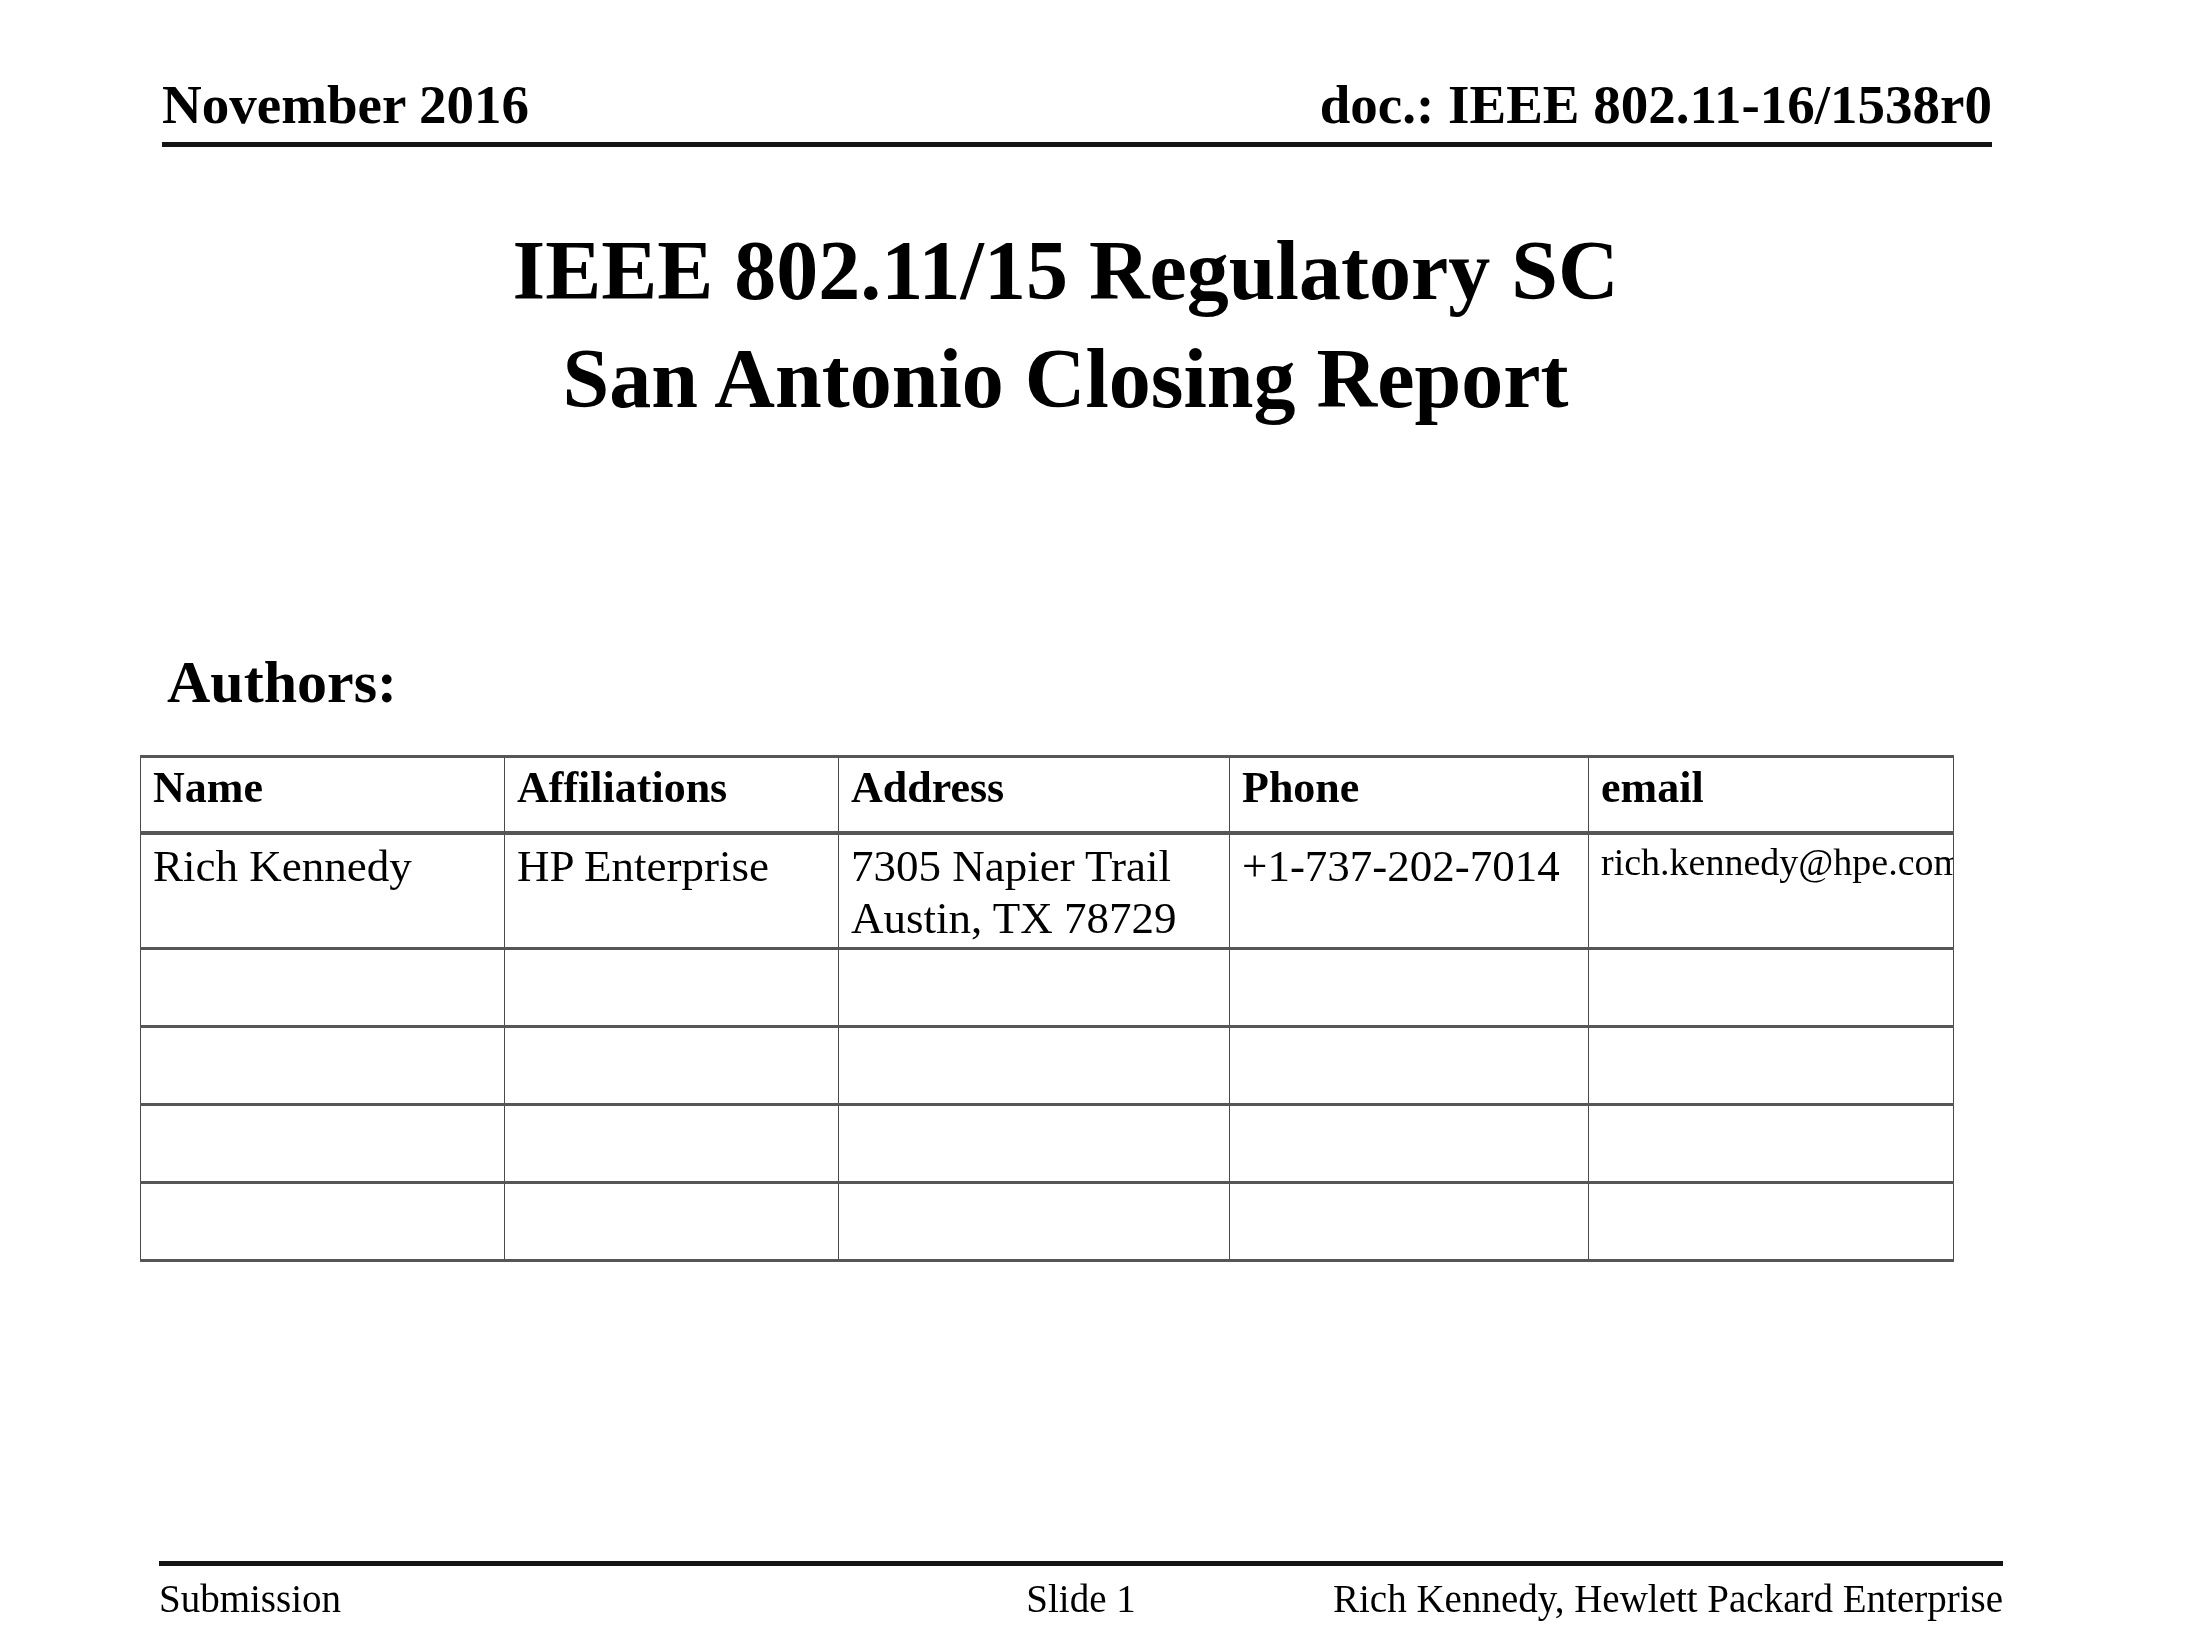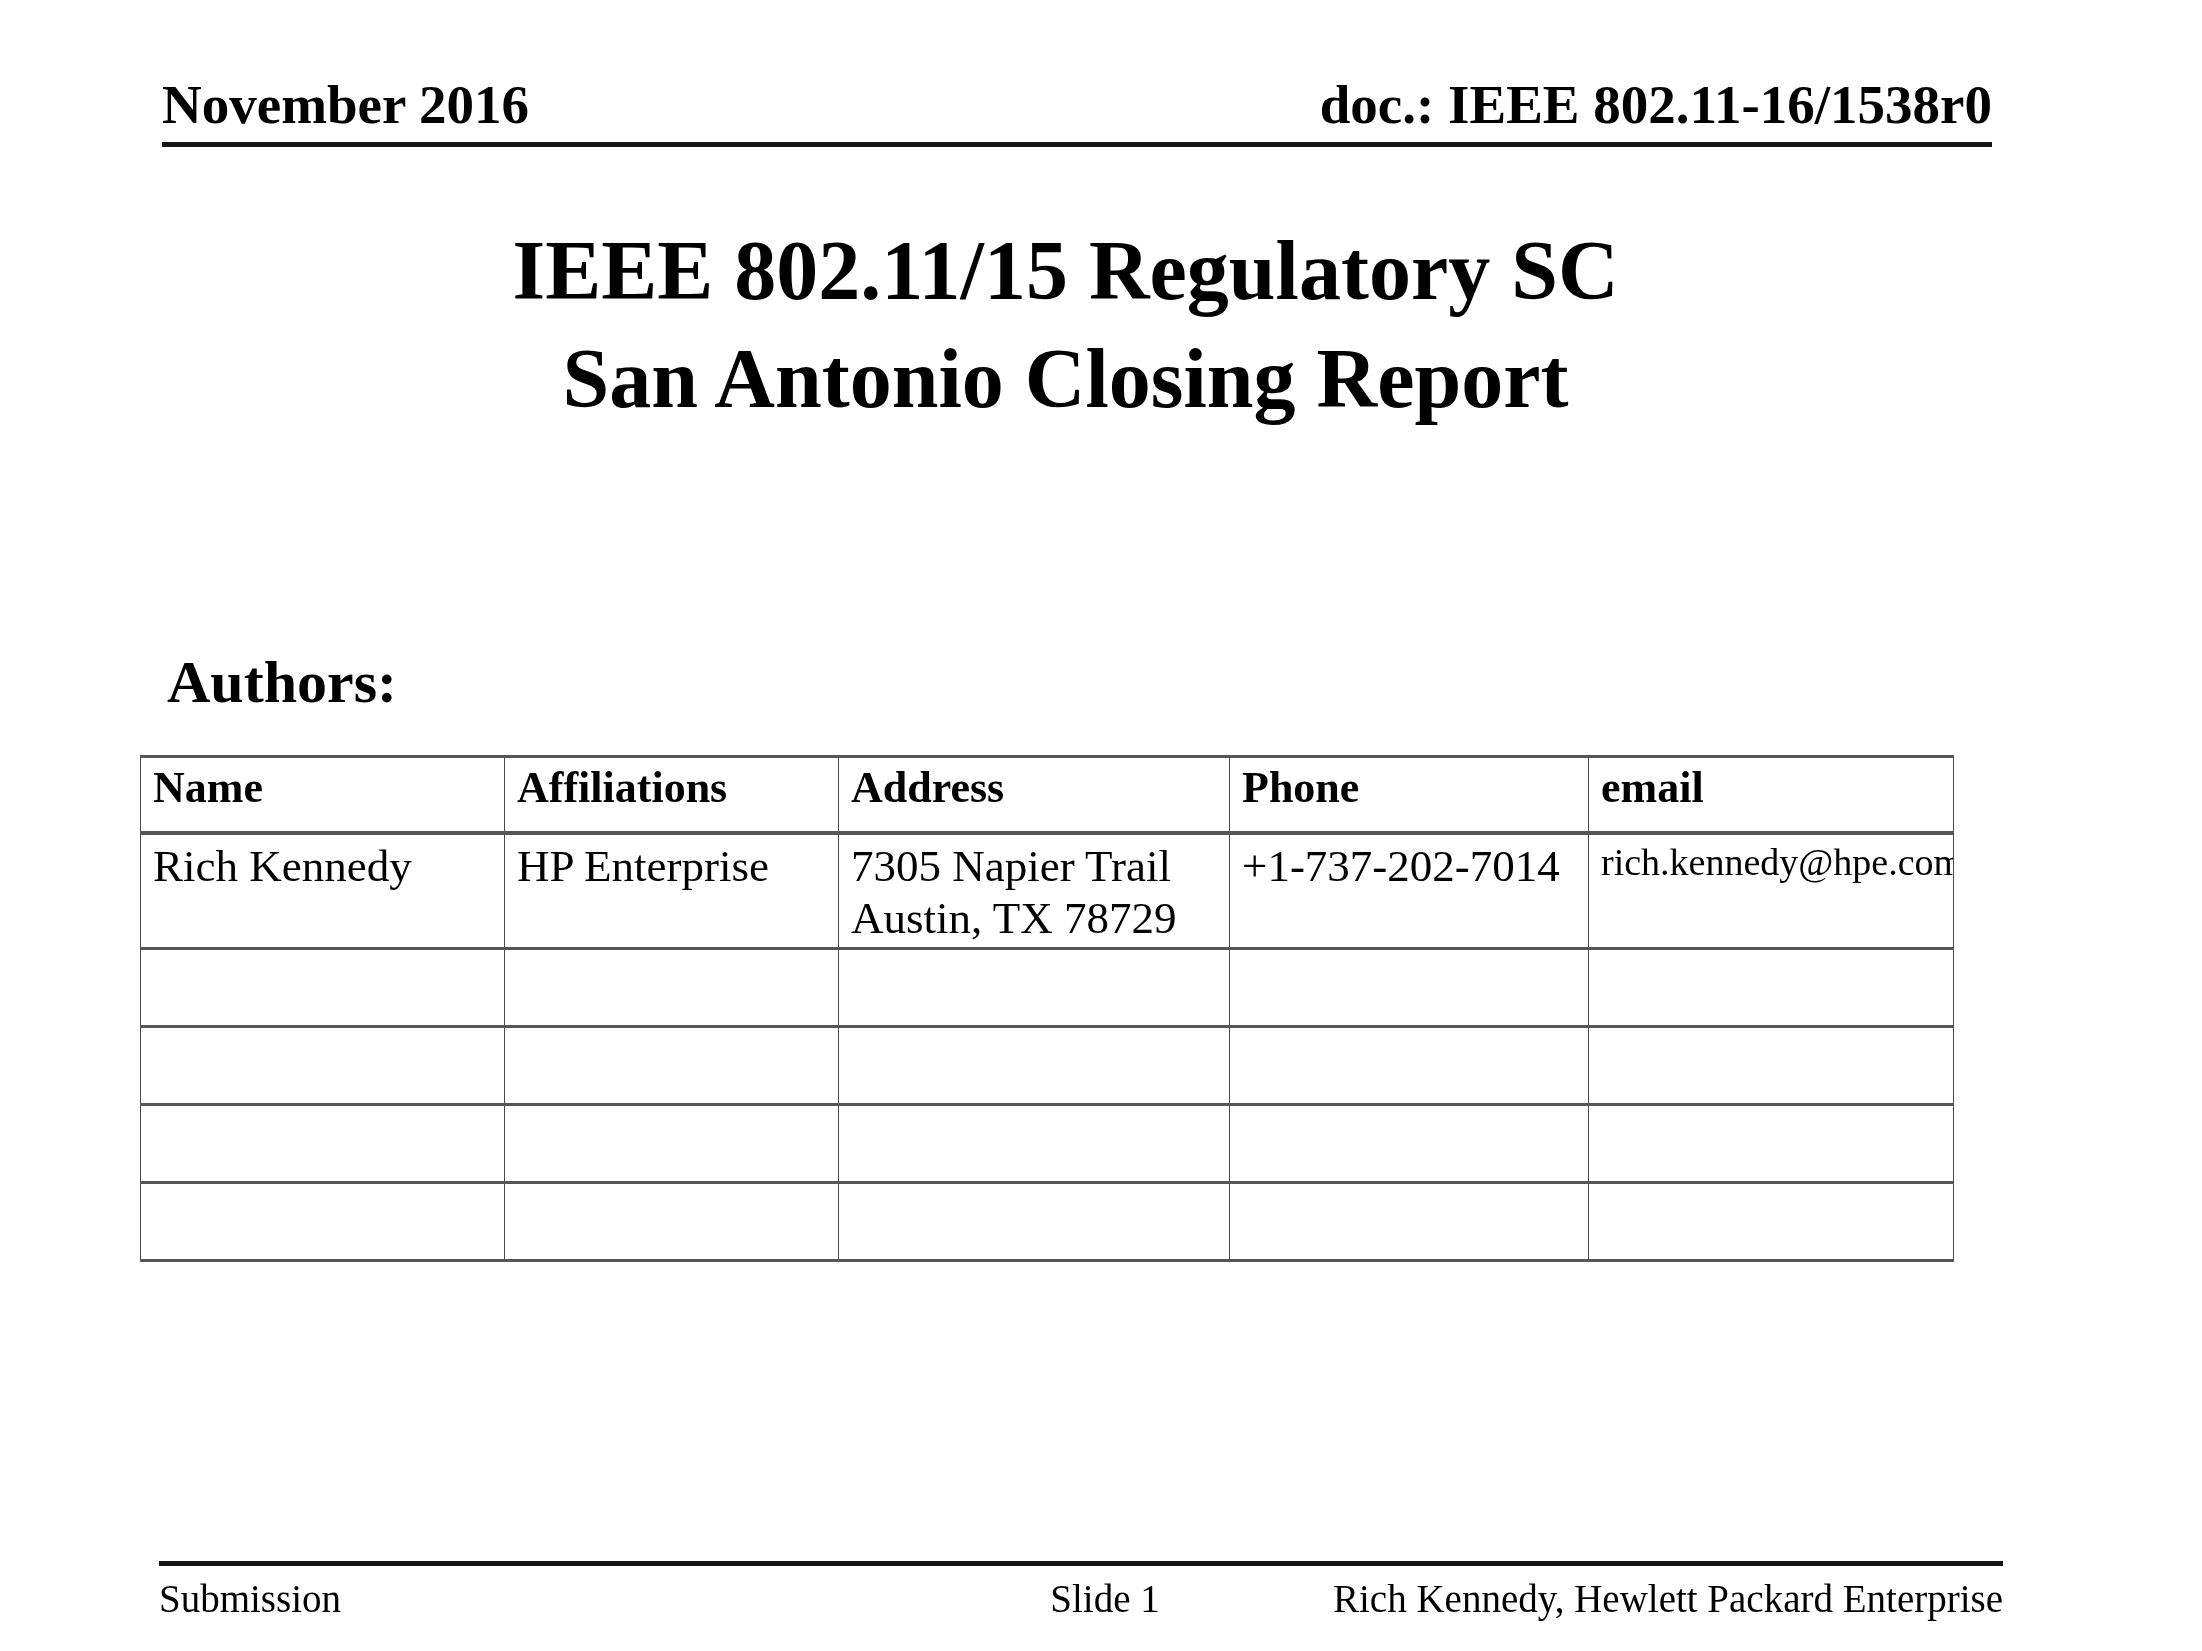--- a/index.html
+++ b/index.html
@@ -115,21 +115,20 @@
     display: flex;
     justify-content: space-between;
     align-items: flex-start;
     font-size: 39px;
     line-height: 1.1;
   }
   .footer-bar .footer-center {
     position: absolute;
     left: 50%;
     transform: translateX(-50%);
-    margin-left: 24px;
   }
 </style>
 </head>
 <body>
 
 <div class="slide">
 
   <div class="header-bar">
     <span>November 2016</span>
     <span>doc.: IEEE 802.11-16/1538r0</span>

